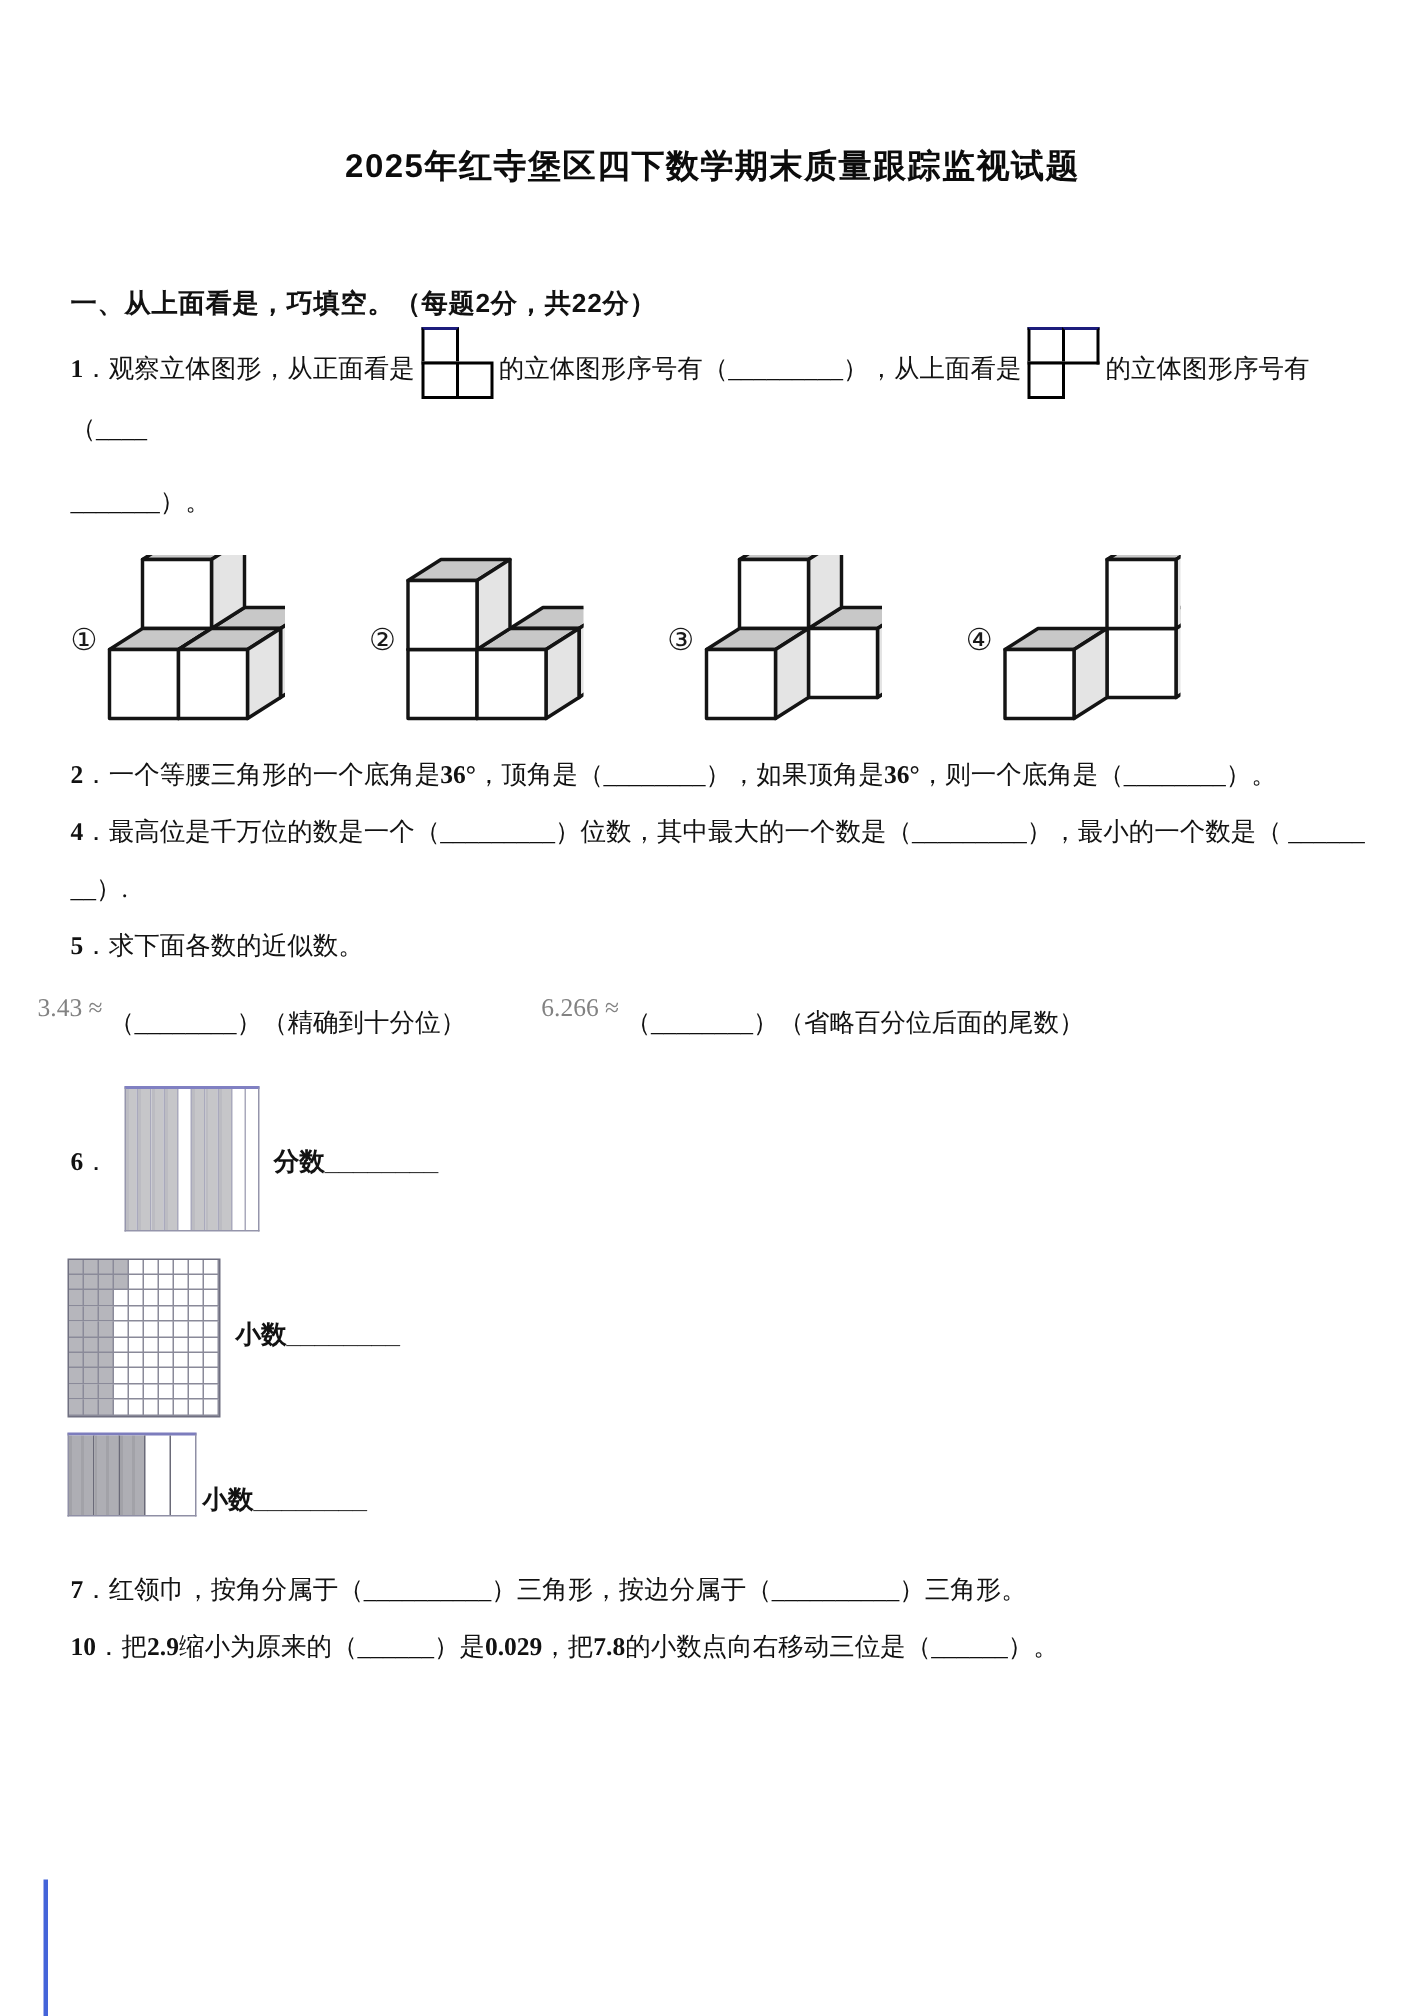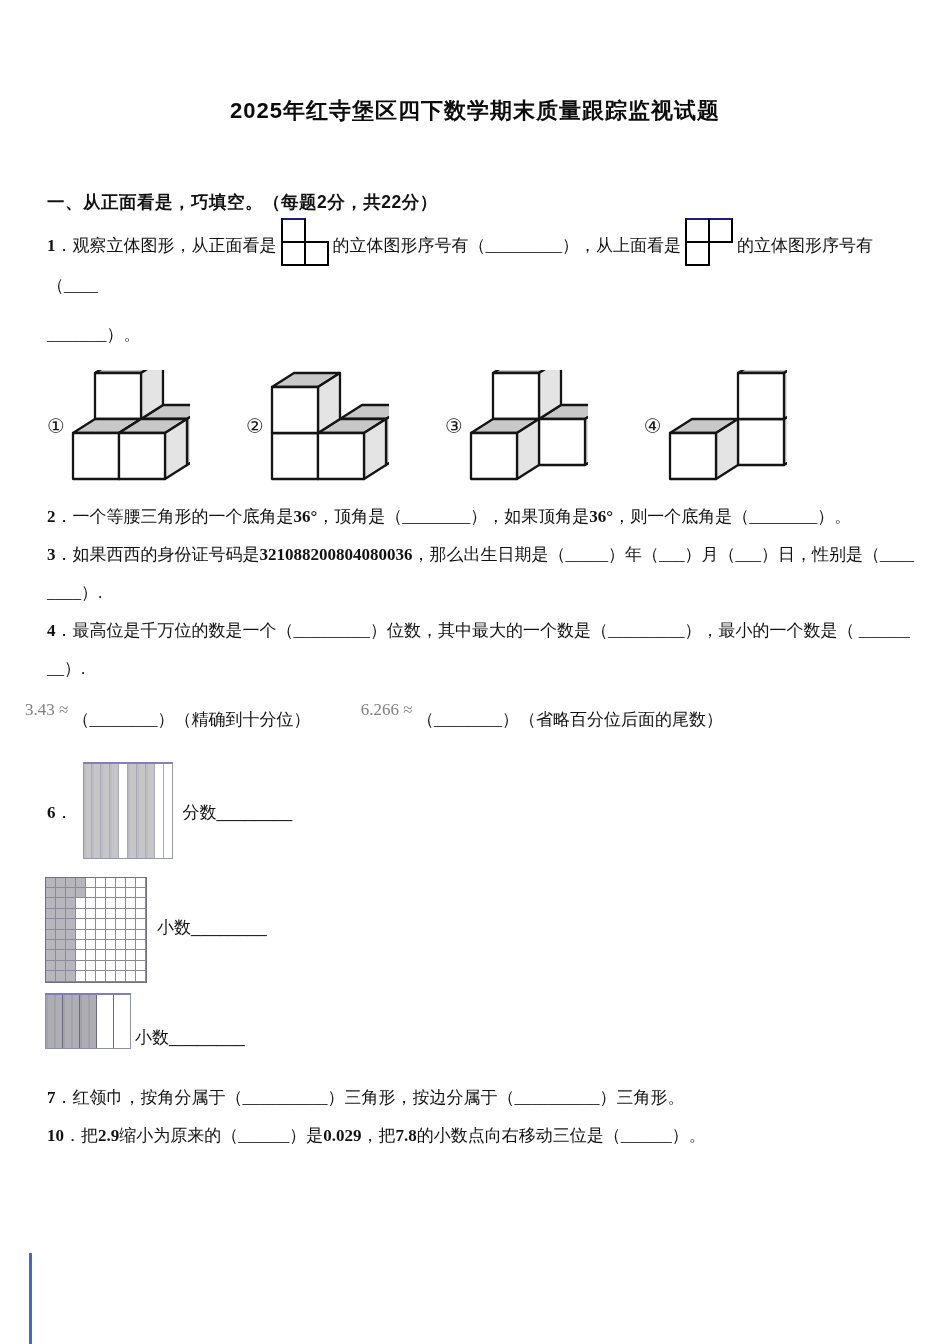--- a/index.html
+++ b/index.html
@@ -16,21 +16,21 @@
   .view2d{display:inline-block;position:relative;vertical-align:-15px;margin:0 4px;}
   .view2d .cell{position:absolute;width:25px;height:25px;box-sizing:border-box;
                 border:2px solid #000;background:#fff;}
   .figrow{display:flex;align-items:center;margin:16px 0 0 47px;}
   .fig{display:flex;align-items:center;}
   .figlabel{font-size:20px;margin-right:5px;font-family:"DejaVu Sans","Liberation Sans",sans-serif;color:#1a1a1a;}
   .q2m{margin-top:16px;}
   .approxrow{margin:4px 36px 0 25px;line-height:56px;}
   .grayval{color:#828282;position:relative;top:-10px;font-size:17px;}
   .g2{margin-left:46px;}
-  .hei{font-family:"Liberation Sans","DejaVu Sans",sans-serif;font-weight:400;}
+  .hei{font-family:"Liberation Sans","DejaVu Sans",sans-serif;font-weight:700;}
   .q6row1{display:flex;align-items:center;margin:14px 0 0 47px;}
   .q6row2{display:flex;align-items:center;margin:10px 0 0 45px;}
   .q6row3{display:flex;align-items:flex-end;margin:10px 0 0 45px;}
   .q6num{margin-right:10px;}
   .q6lab{margin-left:10px;}
   .q6row3 .q6lab{margin-bottom:4px;margin-left:4px;}
   .stripebox{display:inline-flex;box-sizing:border-box;border:1.5px solid #9595ab;border-top:2.5px solid #8080c2;background:#fff;}
   .stripebox i{flex:1;border-right:1px solid #a9a9bc;}
   .stripebox i:last-child{border-right:none;}
   .gridbox{display:inline-grid;box-sizing:border-box;border:1.5px solid #6f6f80;background:#fff;}
@@ -41,21 +41,21 @@
   .q7m{margin-top:26px;}
   .cursor{position:absolute;left:29px;top:1253px;width:3px;height:91px;background:#4464d9;}
 </style>
 </head>
 <body>
 
 <div class="page">
 
   <div class="title autobold"><b>2025</b>年红寺堡区四下数学期末质量跟踪监视试题</div>
 
-  <div class="sec">一、从正面看是，巧填空。（每题2分，共22分）</div>
+  <div class="sec">一、从上面看是，巧填空。（每题2分，共22分）</div>
 
   <div class="q q1">
     <span class="autobold"><b>1</b>．观察立体图形，从正面看是</span><span class="view2d" style="width: 48px; height: 48px;"><span class="cell" style="left: 0px; top: 0px; border-top: 2.5px solid rgb(28, 28, 124);"></span><span class="cell" style="left: 0px; top: 23px;"></span><span class="cell" style="left: 23px; top: 23px;"></span></span><span class="autobold">的立体图形序号有（_________），从上面看是</span><span class="view2d" style="width: 48px; height: 48px;"><span class="cell" style="left: 0px; top: 0px; border-top: 2.5px solid rgb(28, 28, 124);"></span><span class="cell" style="left: 23px; top: 0px; border-top: 2.5px solid rgb(28, 28, 124);"></span><span class="cell" style="left: 0px; top: 23px;"></span></span><span class="autobold">的立体图形序号有（____</span>
   </div>
   <div class="q q1cont">_______）。</div>
 
   <div class="figrow">
     <div class="fig" style="margin-right:56px">
       <span class="figlabel">①</span>
       <span>
@@ -122,22 +122,22 @@
             <path d="M71 3 h46 v46 h-46 Z" fill="#ffffff"></path>
             <path d="M3 63 L25 49 L71 49 L49 63 Z" fill="#c8c8c8"></path>
             <path d="M49 63 L71 49 L71 95 L49 109 Z" fill="#e4e4e4"></path>
             <path d="M3 63 h46 v46 h-46 Z" fill="#ffffff"></path>
           </svg>
         </span>
     </div>
   </div>
 
   <div class="q q2m autobold"><b>2</b>．一个等腰三角形的一个底角是<b>36°</b>，顶角是（________），如果顶角是<b>36°</b>，则一个底角是（________）。</div>
-  <div class="q autobold"><b>3</b>．如果西西的身份证号码是<b>321088200804080036</b>，那么出生日期是（_____）年（___）月（___）日，性别是（____ ____）.</div>
   <div class="q autobold"><b>4</b>．最高位是千万位的数是一个（_________）位数，其中最大的一个数是（_________），最小的一个数是（ ______ __）.</div>
+  <div class="q autobold"><b>5</b>．求下面各数的近似数。</div>
 
   <div class="approxrow">
     <span class="grayval">3.43 ≈</span>
     <span>（________）（精确到十分位）</span>
     <span class="grayval g2">6.266 ≈</span>
     <span>（________）（省略百分位后面的尾数）</span>
   </div>
 
   <div class="q6row1">
     <span class="q6num autobold"><b>6</b>．</span>

